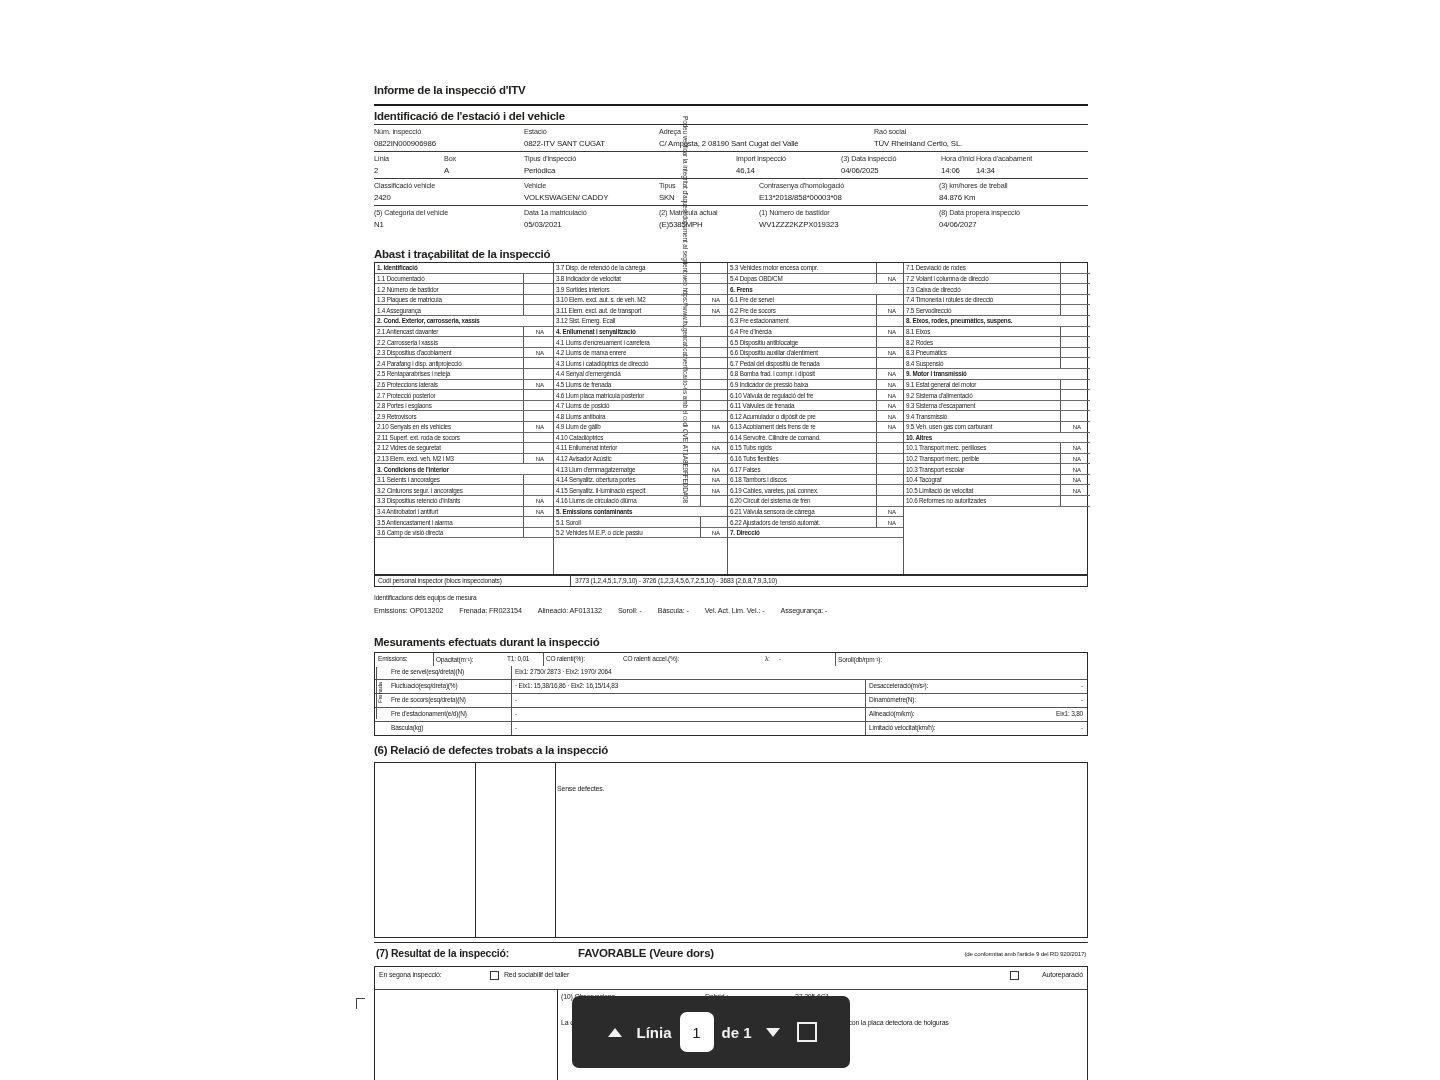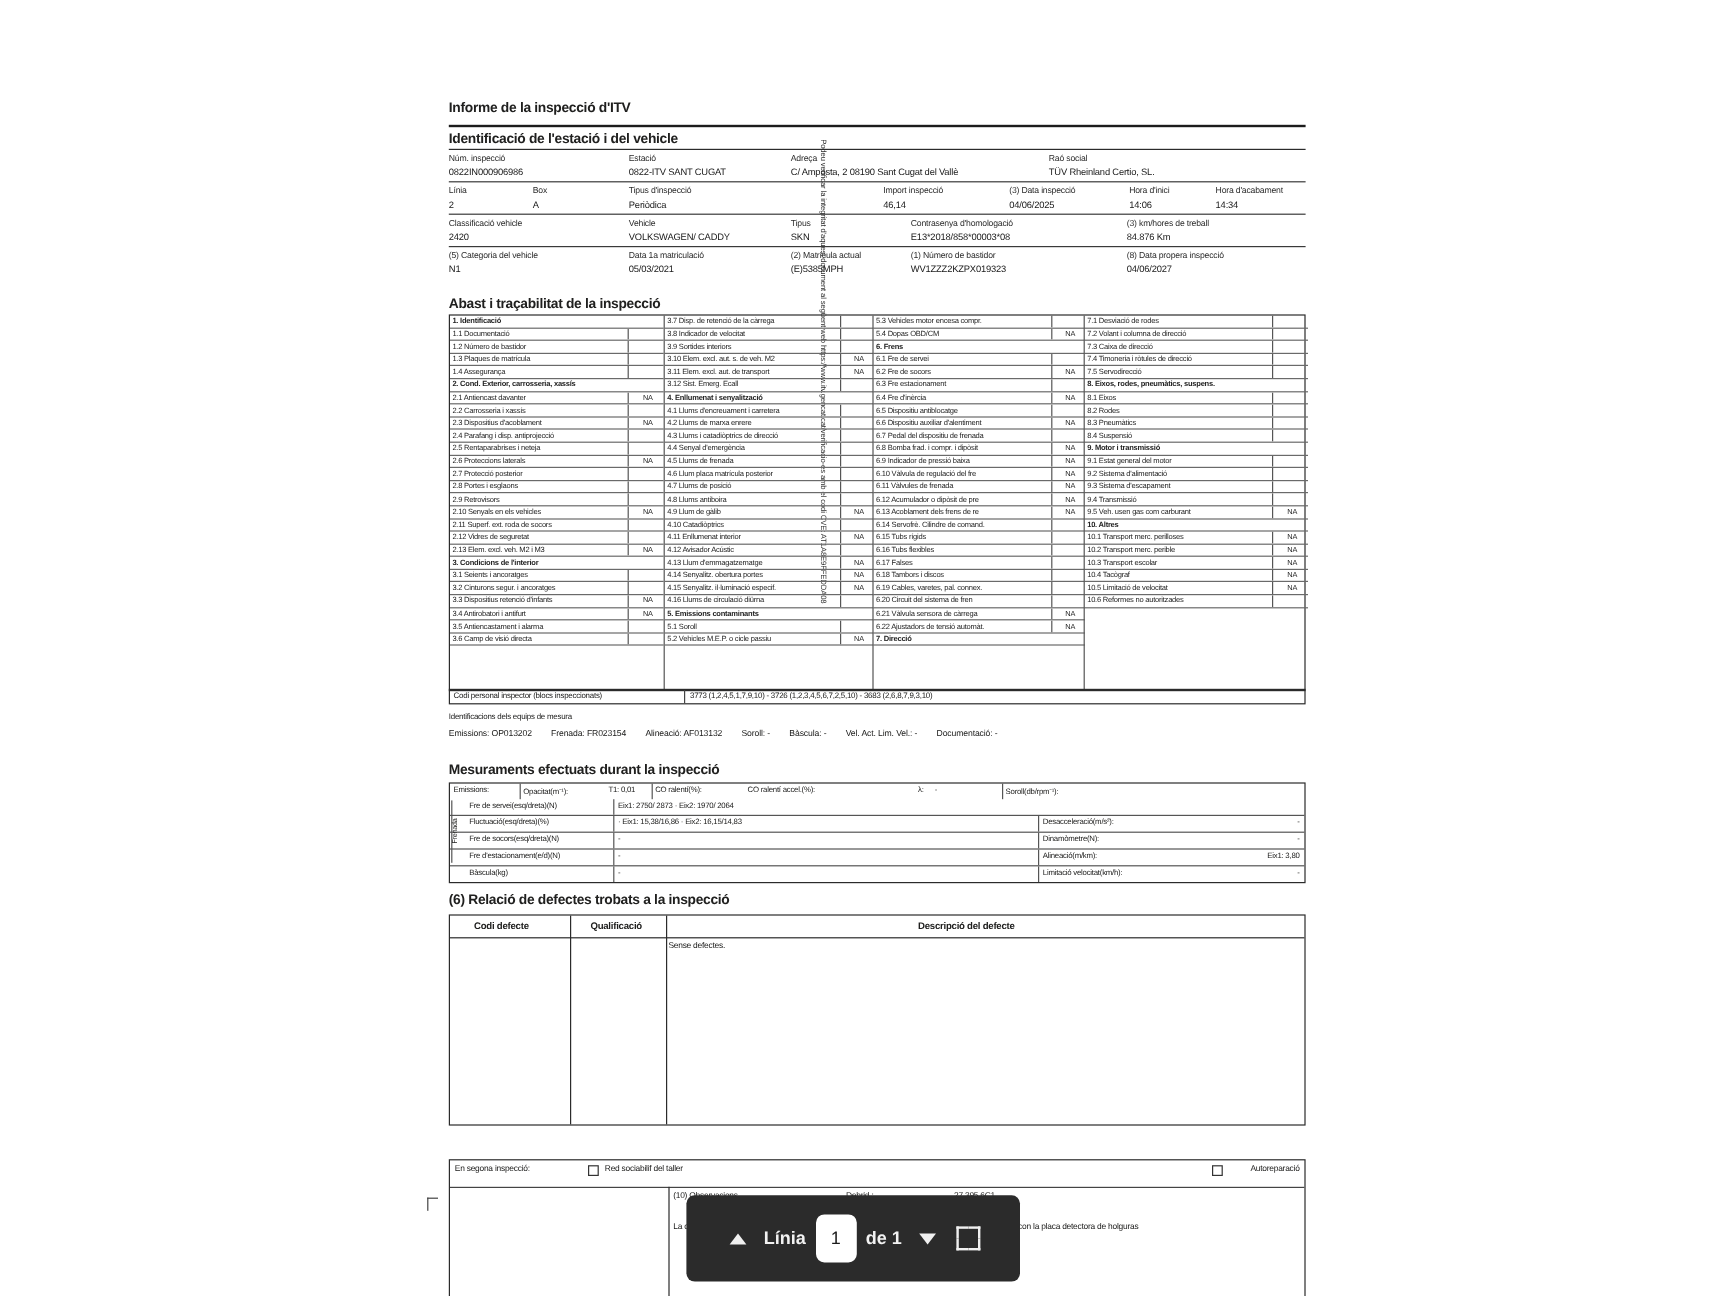--- a/index.html
+++ b/index.html
@@ -261,21 +261,21 @@
             <span class="val">46,14</span>
           </div>
           <div class="f" style="left: 467px; width: 100px;">
             <span class="lbl">(3) Data inspecció</span>
             <span class="val">04/06/2025</span>
           </div>
           <div class="f" style="left: 567px; width: 72px;">
             <span class="lbl">Hora d'inici</span>
             <span class="val">14:06</span>
           </div>
-          <div class="f" style="left: 639px; width: 75px;">
+          <div class="f" style="left: 602px; width: 75px;">
             <span class="lbl">Hora d'acabament</span>
             <span class="val">14:34</span>
           </div>
         </div>
         <div class="row">
           <div class="f" style="left: 0px; width: 150px;">
             <span class="lbl">Classificació vehicle</span>
             <span class="val">2420</span>
           </div>
           <div class="f" style="left: 150px; width: 135px;">
@@ -760,21 +760,21 @@
         </div>
     </div>
     <div class="insp-code">
       <div class="lbl2">Codi personal inspector (blocs inspeccionats)</div>
       <div class="sep"></div>
       <div class="v2">3773 (1,2,4,5,1,7,9,10) - 3726 (1,2,3,4,5,6,7,2,5,10) - 3683 (2,6,8,7,9,3,10)</div>
     </div>
 
     <div class="equip">
       <div class="ttl">Identificacions dels equips de mesura</div>
-      <div class="r" id="equip-r1"><span>Emissions: OP013202</span><span>Frenada: FR023154</span><span>Alineació: AF013132</span><span>Soroll: -</span><span>Bàscula: -</span><span>Vel. Act. Lim. Vel.: -</span><span>Documentació: -</span></div>
+      <div class="r" id="equip-r1"><span>Emissions: OP013202</span><span>Frenada: FR023154</span><span>Alineació: AF013132</span><span>Soroll: -</span><span>Bàscula: -</span><span>Vel. Act. Lim. Vel.: -</span><span>Assegurança: -</span></div>
     </div>
 
     <div class="sec-h meas-h">Mesuraments efectuats durant la inspecció</div>
     <div class="meas">
       <div class="mrow">
         <div class="c" style="left:3px;">Emissions:</div>
         <div class="vl" style="left:58px;"></div>
         <div class="c" style="left:61px;">Opacitat(m⁻¹):</div>
         <div class="c" style="left:132px;">T1: 0,01</div>
         <div class="vl" style="left:168px;"></div>
@@ -822,30 +822,30 @@
             <div class="vl" style="left: 490px;"></div>
             <div class="c" style="left: 494px;">Limitació velocitat(km/h):</div>
             <div class="c" style="right: 4px;">-</div>
           </div>
         </div>
       <div class="frenada-lab">Frenada</div>
     </div>
 
     <div class="sec-h def-h">(6)  Relació de defectes trobats a la inspecció</div>
     <div class="def">
-      <div class="hd">
-        <div class="ch" style="left:20px;">Codi defecte</div>
-        <div class="ch" style="left:117px;">Qualificació</div>
-        <div class="ch" style="left:390px;">Descripció del defecte</div>
-      </div>
       <div class="vsep" style="left:100px;"></div>
       <div class="vsep" style="left:180px;"></div>
       <div class="body-txt">Sense defectes.</div>
     </div>
 
+    <div class="res">
+      <div class="r1">(7)  Resultat de la inspecció:</div>
+      <div class="r2">FAVORABLE (Veure dors)</div>
+      <div class="r3">(de conformitat amb l'article 9 del RD 920/2017)</div>
+    </div>
 
     <div class="second">
       <div class="l1">En segona inspecció:</div>
       <div class="cbx" style="left:115px; top:4px;"></div>
       <div class="l1" style="left:129px;">Red sociabilif del taller</div>
       <div class="cbx" style="right:68px; top:4px;"></div>
       <div class="l1" style="left:auto; right:4px;">Autoreparació</div>
       <div class="hsep"></div>
       <div class="vsep"></div>
       <div class="obs">(10) Observacions</div>

